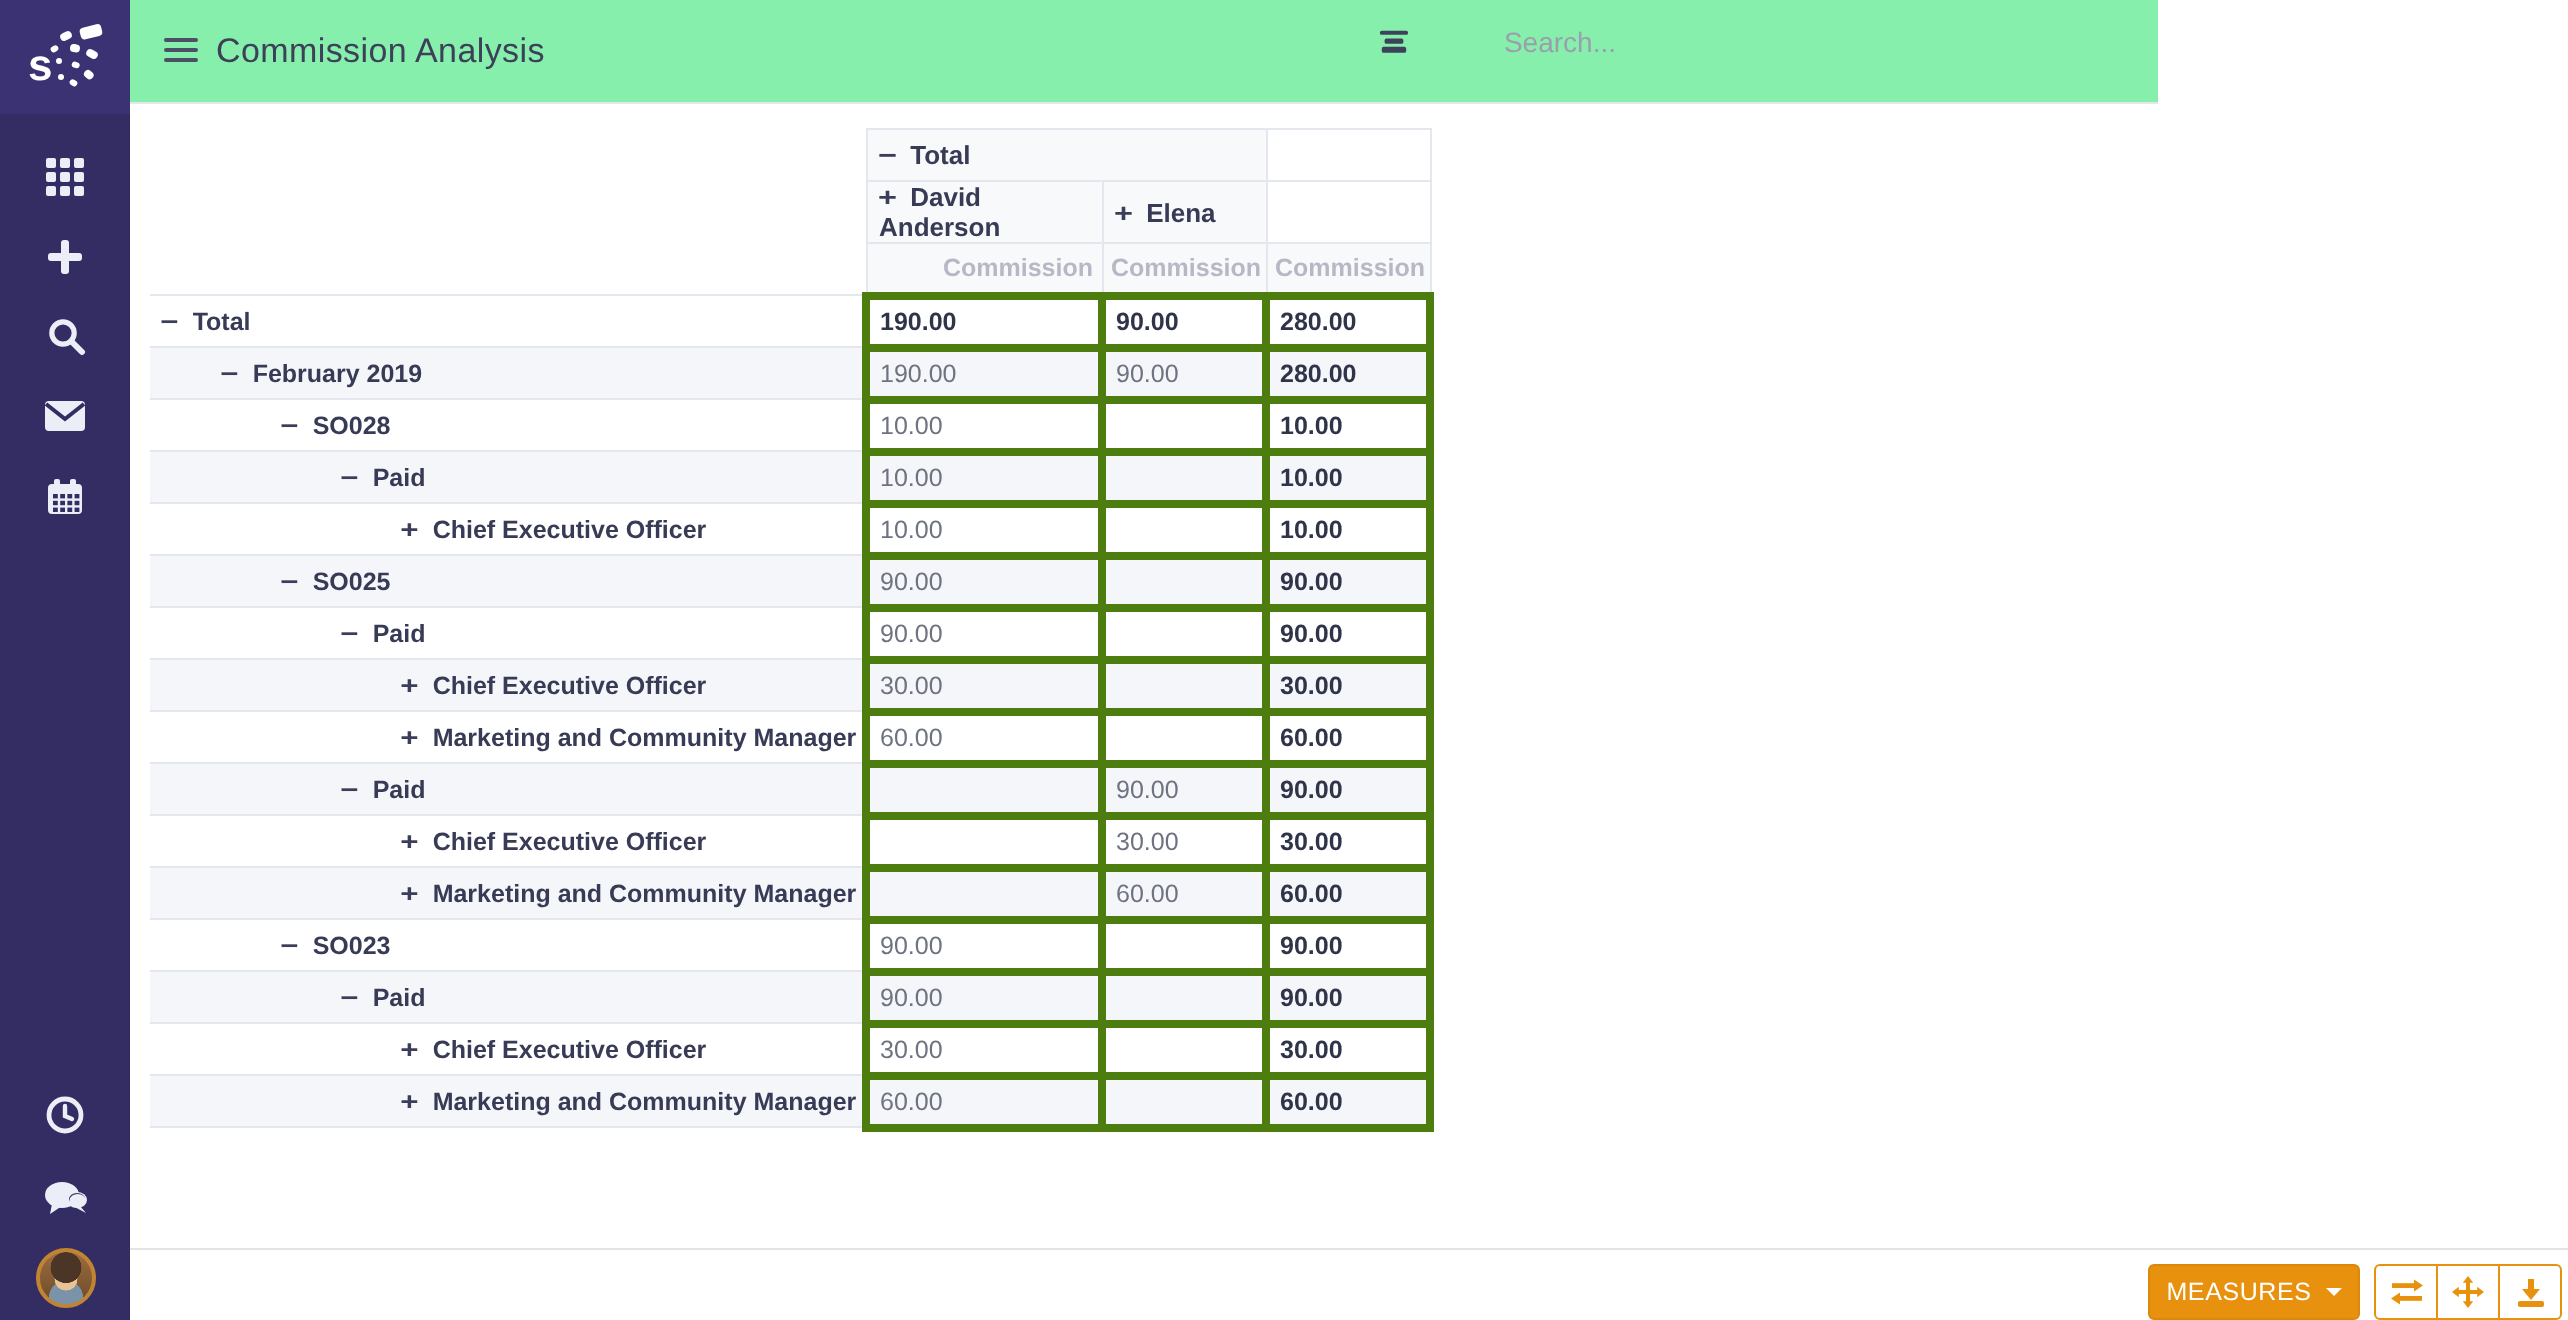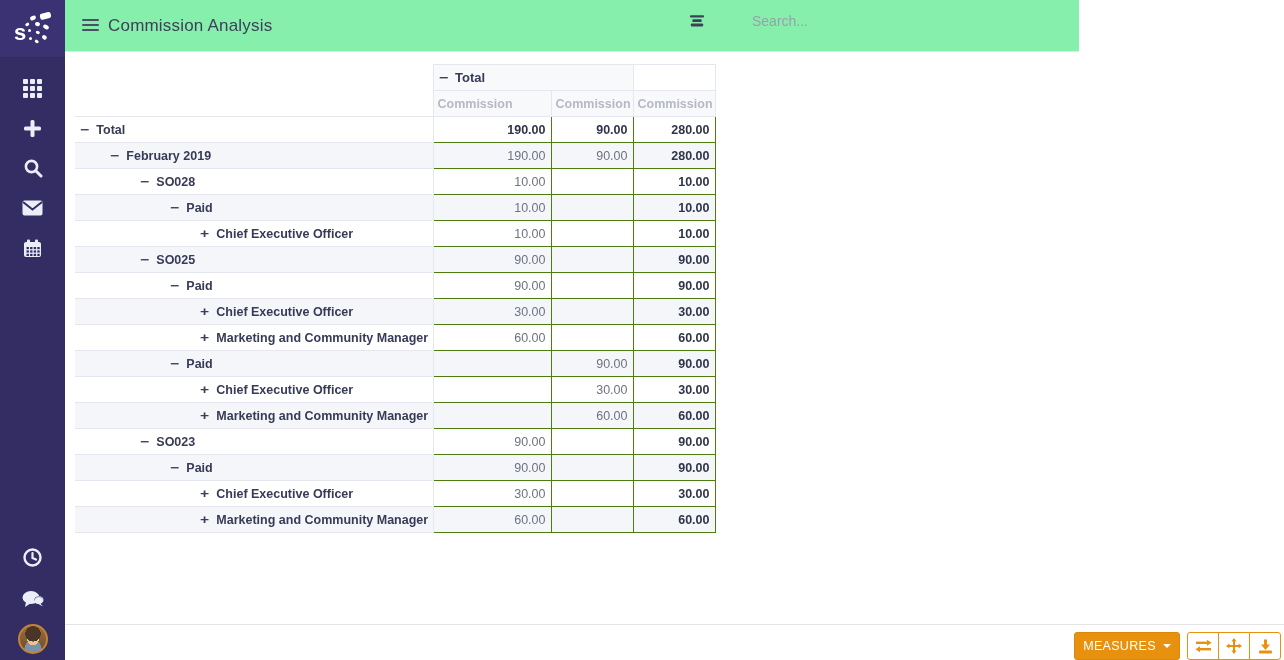--- a/index.html
+++ b/index.html
@@ -35,26 +35,26 @@
   .searchbox input::placeholder { color:#9b9fab; }
 
   
   .pivot-wrap { position:absolute; left:75px; top:64px; }
   table.pivot { border-collapse:collapse; table-layout:fixed; width:640px; font-size:12.5px; }
   table.pivot tr { height:26px; }
   td.void { border:none; background:#fff; }
   td.voidB { border:1px solid #e4e7ee; background:#fff; }
   th.hgrp { border:1px solid #e4e7ee; background:#f8f9fb; text-align:left; font-weight:700;
             color:#373b56; font-size:13px; padding:0 6px; cursor:pointer; }
-  th.hmeasure { border:1px solid #e4e7ee; background:#f8f9fb; text-align:left; font-weight:700;
+  th.hmeasure { border:1px solid #e4e7ee; background:#f8f9fb; text-align:right; font-weight:700;
                 color:#b6b9c5; font-size:12.5px; padding:0 4px; }
   .caret { font-weight:900; color:#3a3e59; display:inline-block; margin-right:8px; transform:scaleX(1.25); }
   td.rlabel { border-top:1px solid #e4e7ee; border-bottom:1px solid #e4e7ee; border-right:1px solid #e4e7ee;
               font-weight:700; color:#373b56; font-size:12.5px; cursor:pointer; white-space:nowrap; }
-  td.val { border:1px solid #4d7c0f; text-align:right; padding:0 5px; color:#6e7382; }
+  td.val { border:4px solid #4d7c0f; padding:0 5px; color:#6e7382; }
   td.val.b { font-weight:700; color:#2f3449; }
   tbody tr:nth-child(even) td { background:#f5f6fa; }
   tbody tr:nth-child(odd) td { background:#fff; }
 
   
   .bottom-divider { position:absolute; left:65px; top:624px; width:1219px; height:1px; background:#e4e4e8; }
   .measures-btn { position:absolute; left:1074px; top:632px; width:106px; height:28px; background:#e8910e;
                   border:1px solid #db880c; border-radius:3px; color:#fff; font-size:12.5px;
                   display:flex; align-items:center; justify-content:center; cursor:pointer;
                   letter-spacing:.3px; font-family:"Liberation Sans", sans-serif; }
@@ -194,20 +194,30 @@
       <thead>
         <tr>
           <td class="void"></td>
           <th class="hgrp" colspan="2">
             <span class="caret">−</span><span>Total</span>
           </th>
           <td class="voidB"></td>
         </tr>
         <tr>
           <td class="void"></td>
+          <th class="hgrp">
+            <span class="caret">+</span><span>David Anderson</span>
+          </th>
+          <th class="hgrp">
+            <span class="caret">+</span><span>Elena</span>
+          </th>
+          <td class="voidB"></td>
+        </tr>
+        <tr>
+          <td class="void"></td>
           <th class="hmeasure">Commission</th>
           <th class="hmeasure">Commission</th>
           <th class="hmeasure">Commission</th>
         </tr>
       </thead>
       <tbody>
           <tr>
             <td class="rlabel" style="padding-left: 6px;"><span class="caret">−</span><span>Total</span></td>
             <td class="val b">190.00</td>
             <td class="val b">90.00</td>

